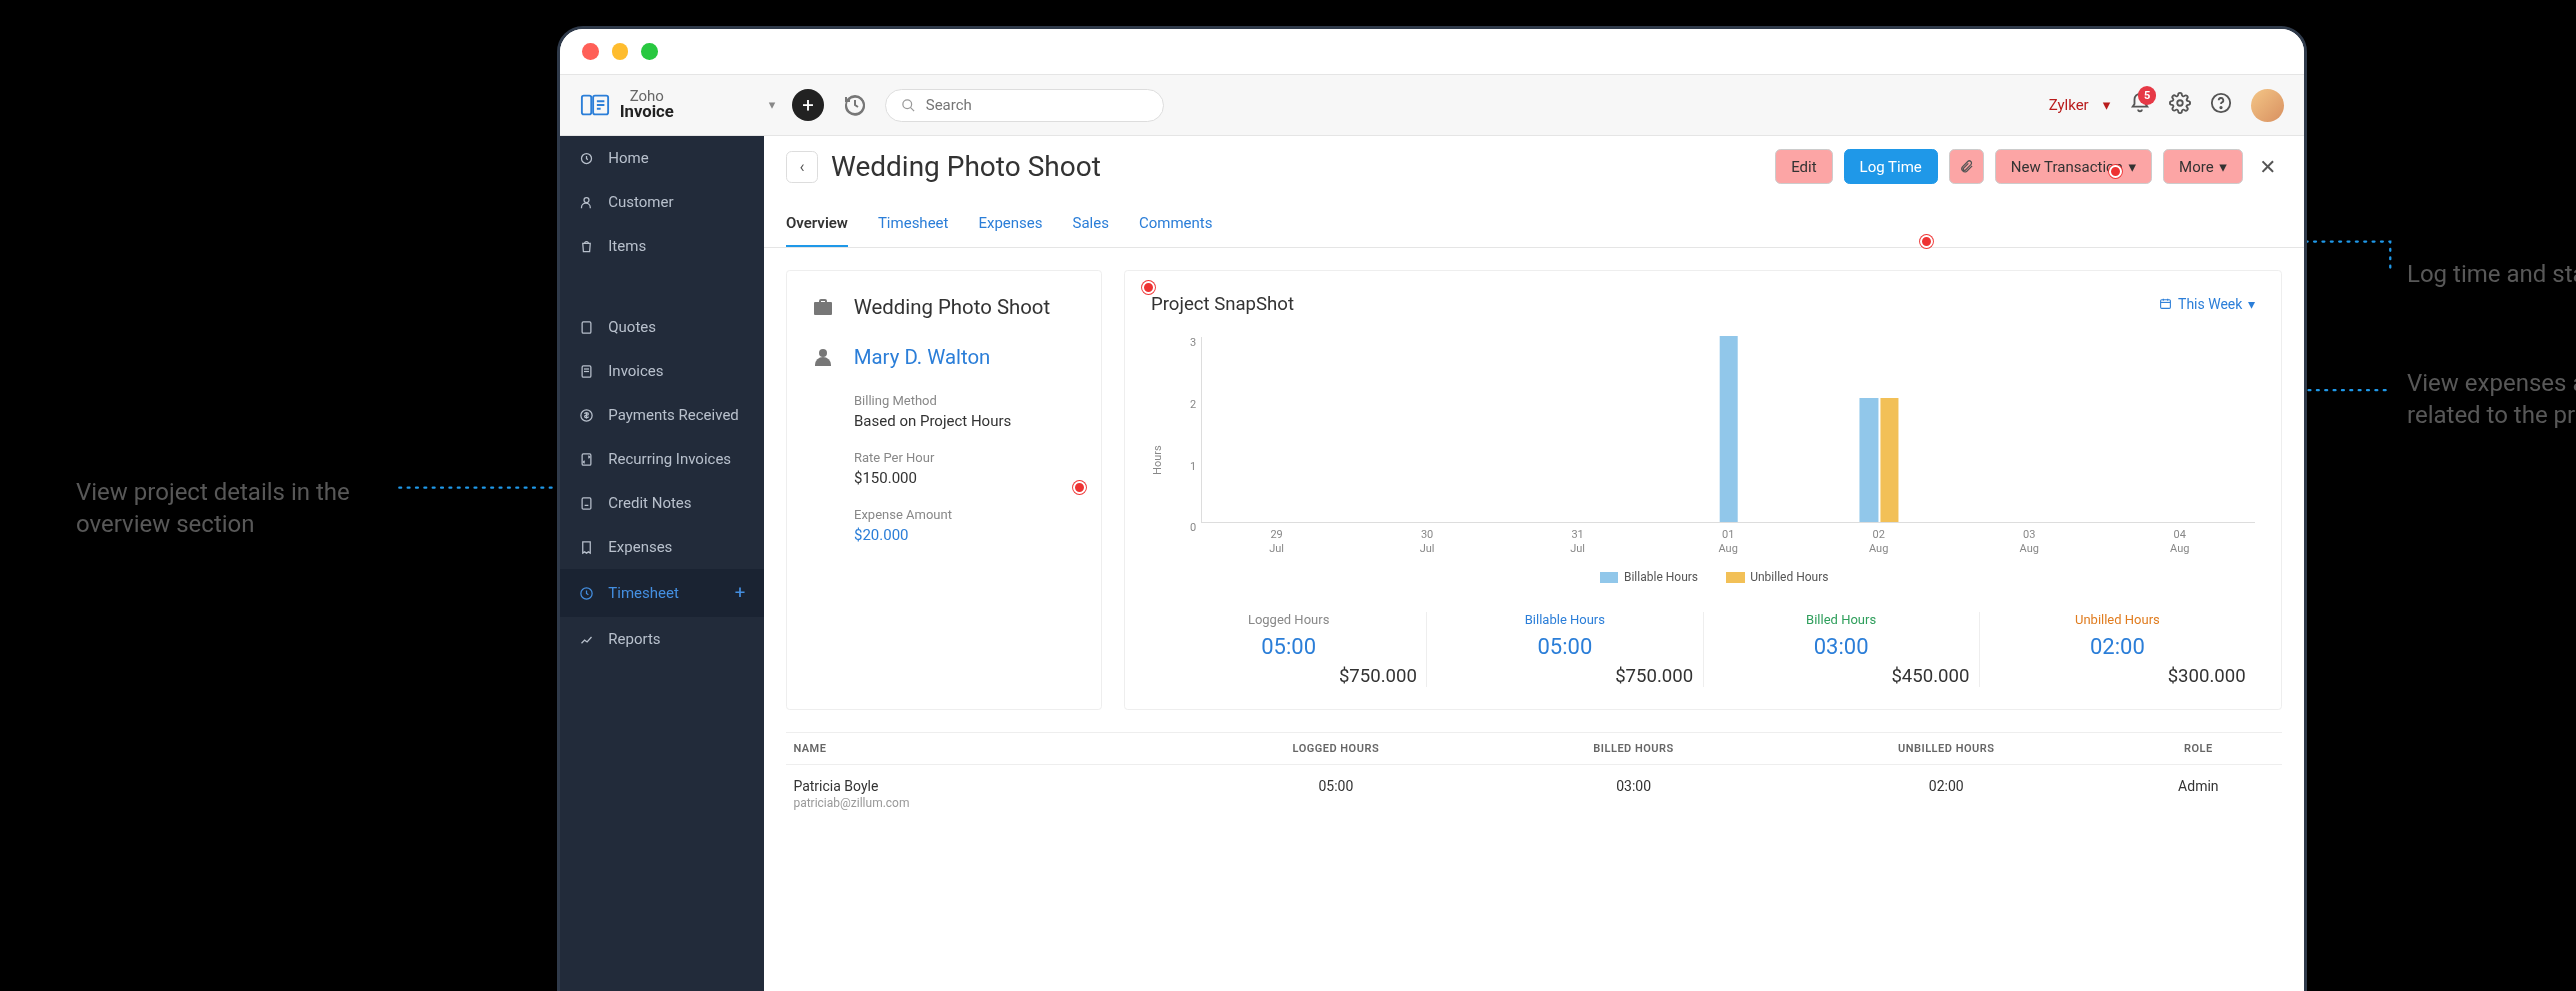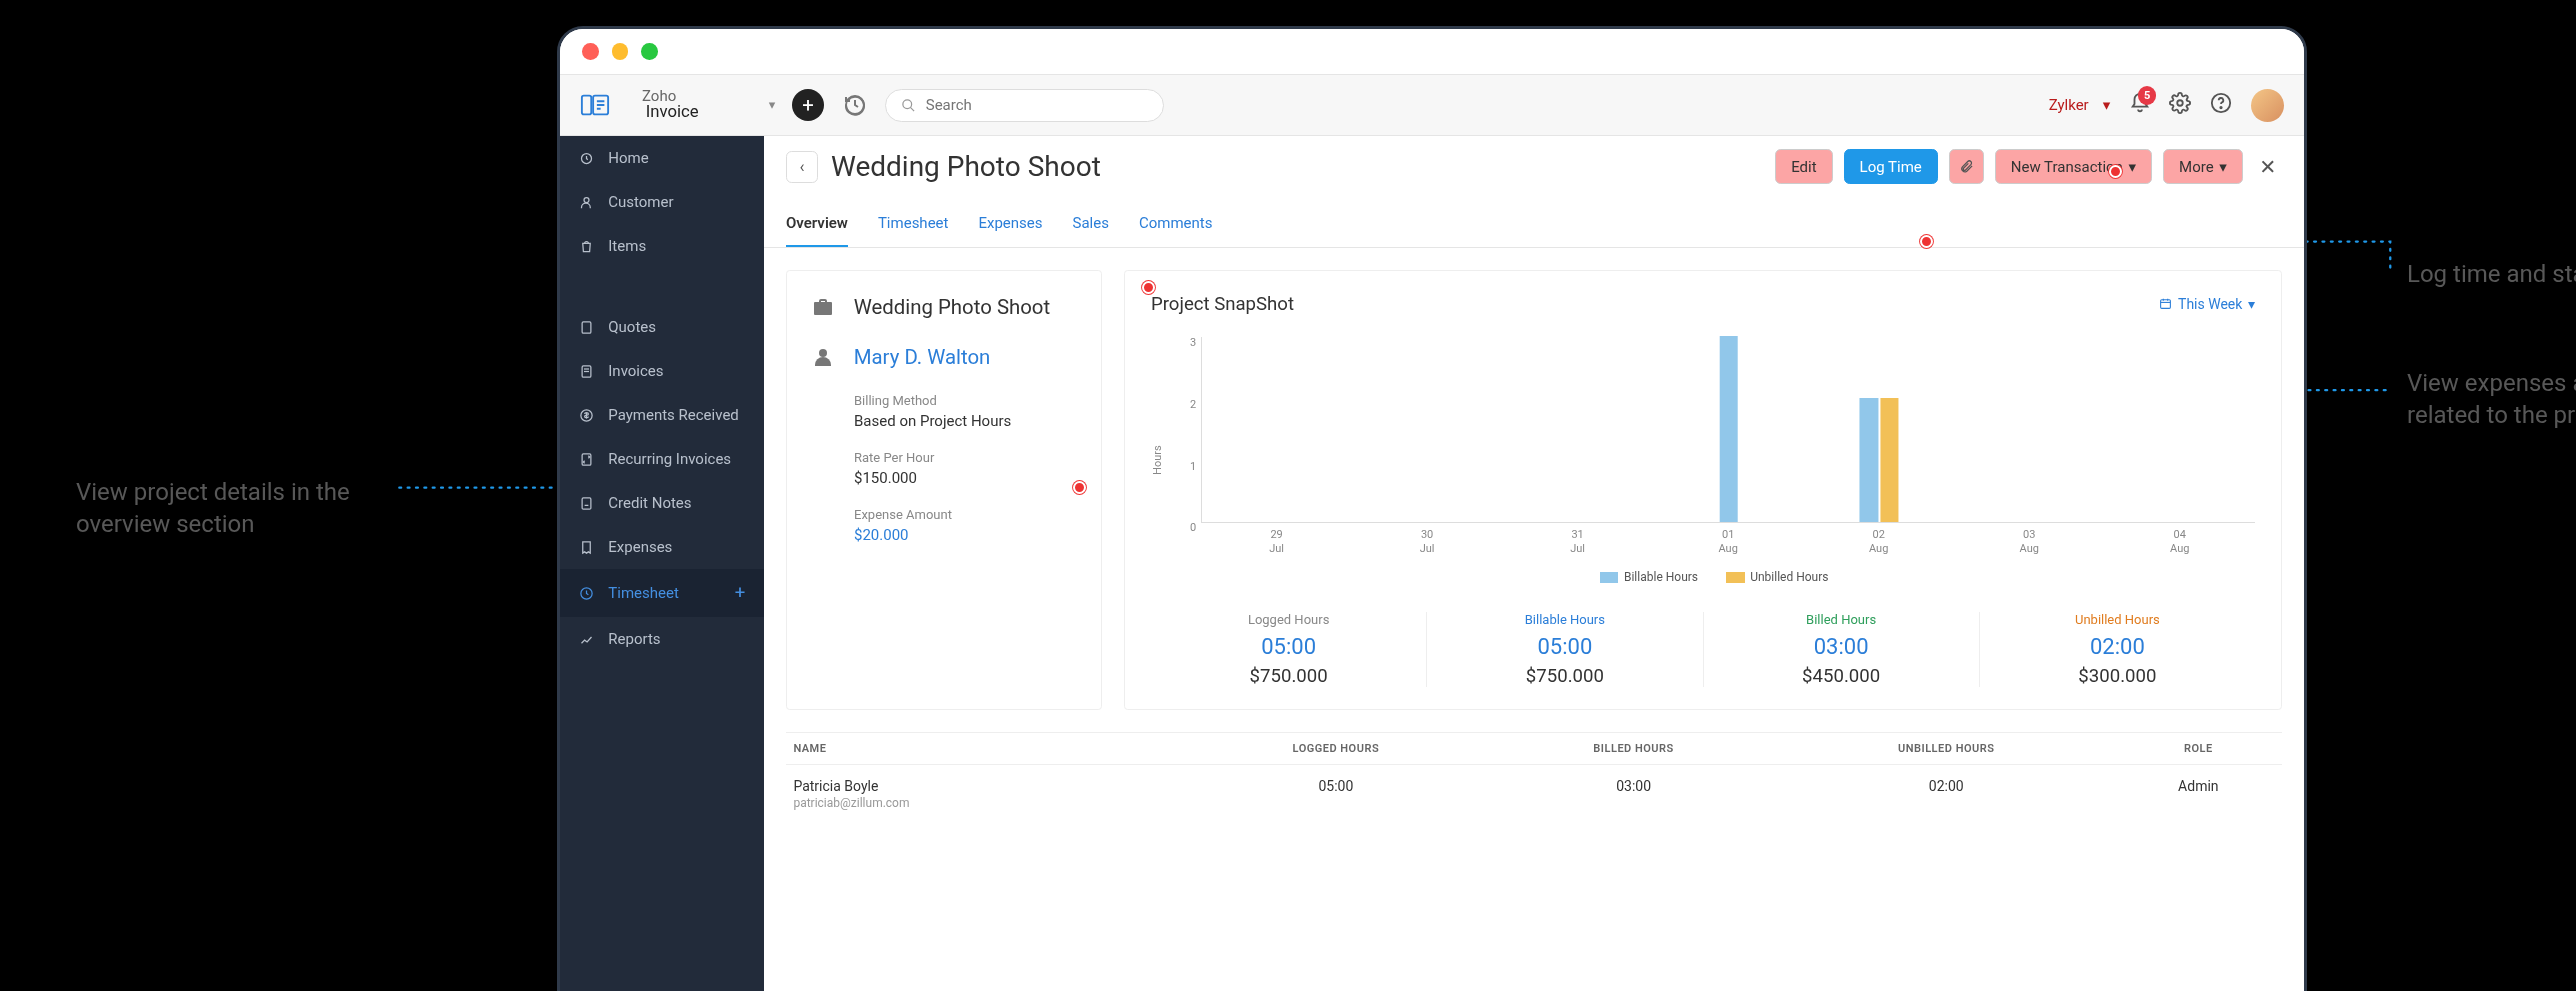--- a/index.html
+++ b/index.html
@@ -20,21 +20,21 @@
 .titlebar .dot { width: 16.7px; height: 16.7px; border-radius: 50%; }
 .dot-red { background: #ff5f57; }
 .dot-yellow { background: #febc2e; }
 .dot-green { background: #28c840; }
 
 .topbar { height: 61px; background: #f7f7f7; border-bottom: 0.9px solid #e5e5e5; display: flex; align-items: center; padding: 0 20.4px; gap: 16.7px; position: relative; }
 .logo-box { width: 195px; display: flex; align-items: center; gap: 9.3px; }
 .logo-mark { width: 30px; height: 30px; display: inline-block; }
 .logo-text { font-size: 13px; line-height: 1; }
 .logo-text .small { font-size: 15px; color: #666; text-align: center; }
-.logo-text .big { font-weight: 400; color: #222; font-size: 16.7px; margin-left: 26px; }
+.logo-text .big { font-weight: 700; color: #222; font-size: 16.7px; }
 .chev { color: #888; font-size: 13px; margin-left: auto; }
 
 .plus-circle { width: 32px; height: 32px; border-radius: 50%; background: #222; color: #fff; display: flex; align-items: center; justify-content: center; font-size: 20.4px; cursor: pointer; }
 .clock-icon { width: 28px; height: 28px; display: flex; align-items: center; justify-content: center; color: #777; }
 .search-box { flex: 0 0 auto; width: 279px; height: 33px; background: #fff; border: 0.9px solid #ddd; border-radius: 16.7px; display: flex; align-items: center; padding: 0 15px; gap: 9.3px; color: #999; }
 .search-box input { border: none; outline: none; font-size: 15px; width: 100%; color: #333; background: transparent; }
 .topbar-right { margin-left: auto; display: flex; align-items: center; gap: 18.6px; }
 .org-switch { font-size: 15px; color: #b91c1c; display: flex; align-items: center; gap: 14px; cursor: pointer; }
 .bell-wrap { position: relative; cursor: pointer; }
 .badge { position: absolute; top: -5.6px; right: -5.6px; background: #e63946; color: #fff; font-size: 11px; font-weight: 700; min-width: 18.6px; height: 18.6px; border-radius: 9.3px; display: flex; align-items: center; justify-content: center; padding: 0 3.7px; }
@@ -94,21 +94,21 @@
 .legend { display: flex; gap: 28px; justify-content: center; margin-top: 15px; font-size: 12px; color: #555; }
 .legend .sw { width: 18.6px; height: 11px; display: inline-block; margin-right: 5.6px; vertical-align: middle; }
 .sw.bill { background: #91c7ea; }
 .sw.unbill { background: #f2c057; }
 
 .stats { display: flex; margin-top: 28px; }
 .stat { flex: 1; text-align: center; border-right: 0.9px solid #eee; padding: 0 9.3px; }
 .stat:last-child { border-right: none; }
 .stat-label { font-size: 13px; margin-bottom: 7.4px; }
 .stat-hours { font-size: 22px; margin-bottom: 5.6px; }
-.stat-money { font-size: 18.6px; color: #333; }
+.stat-money { font-size: 18.6px; color: #333; text-align: right; }
 .c-gray { color: #888; }
 .c-blue { color: #2b7ed8; }
 .c-green { color: #2e9e5b; }
 .c-orange { color: #e07c1f; }
 
 .users-sec { padding: 0 22px 37px; }
 .users-head { display: flex; align-items: center; margin-bottom: 9.3px; }
 .users-head h3 { font-size: 18.6px; font-weight: 400; color: #333; }
 .add-user { margin-left: auto; color: #2b7ed8; font-size: 14px; cursor: pointer; }
 table.users { width: 100%; border-collapse: collapse; }

